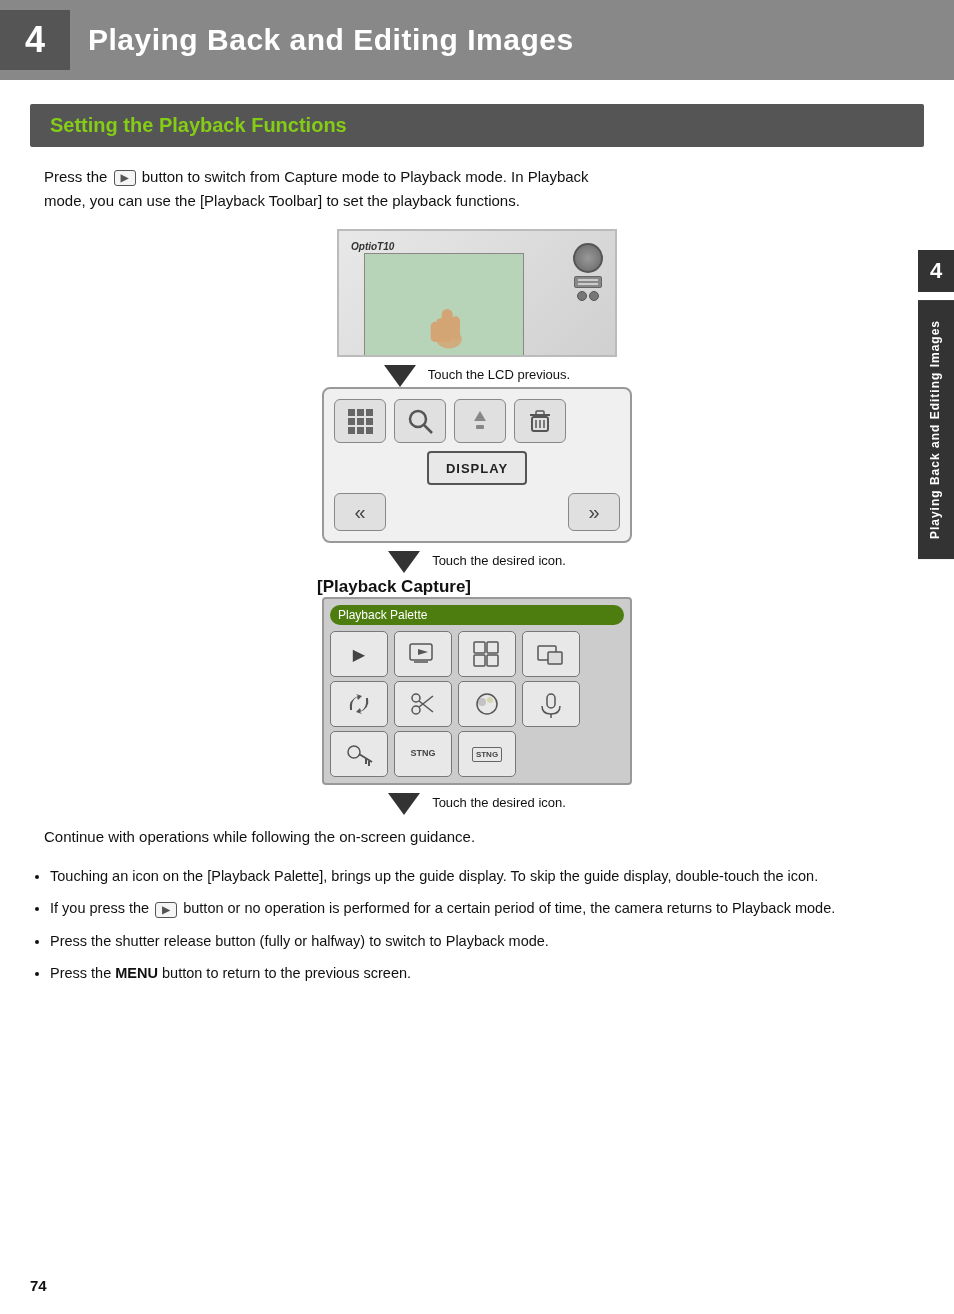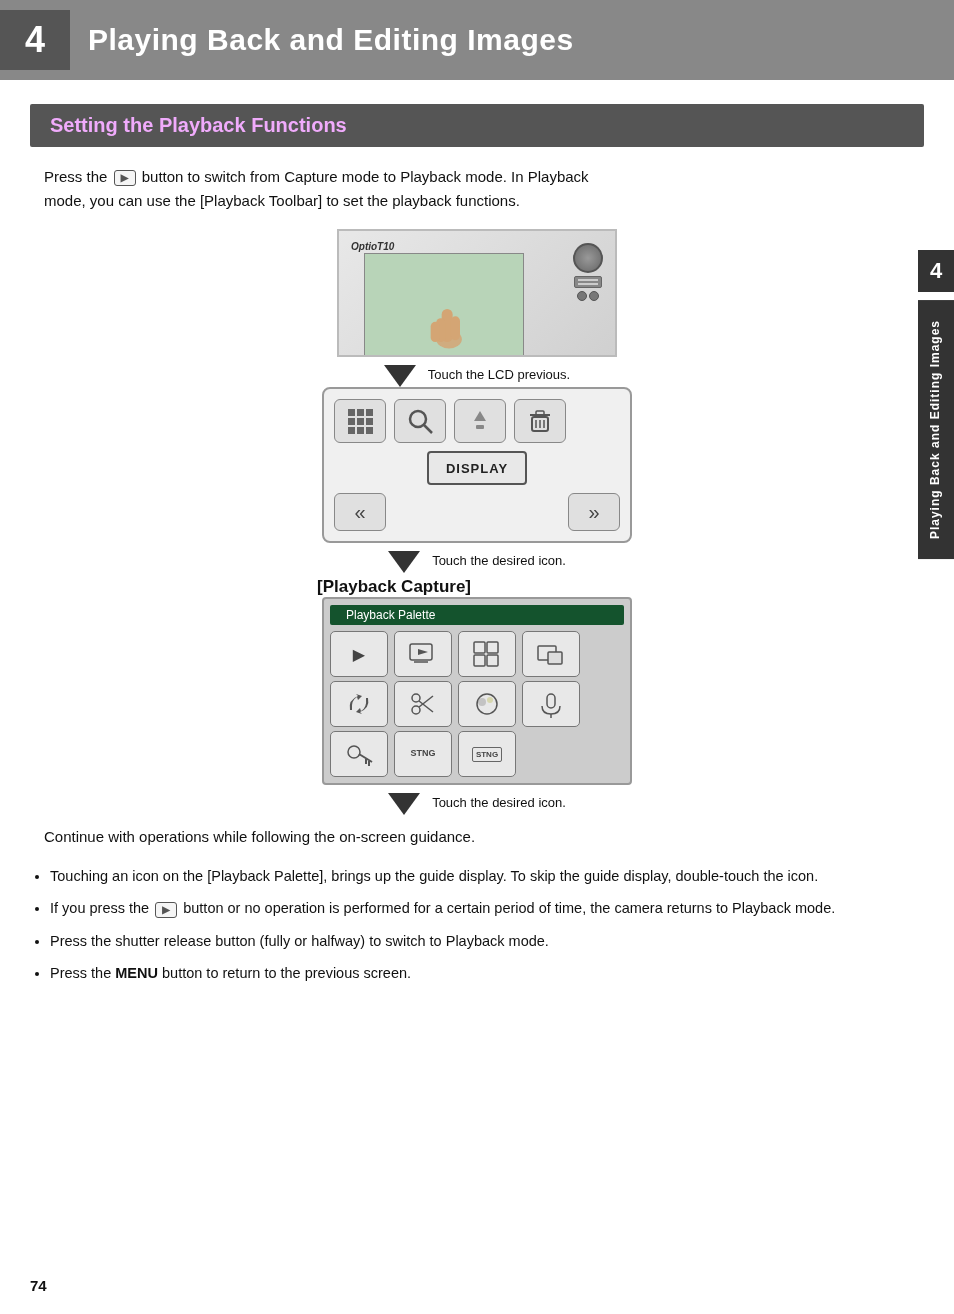--- a/index.html
+++ b/index.html
@@ -36,21 +36,21 @@
     .chapter-title {
       color: #fff;
       font-size: 30px;
       font-weight: bold;
       letter-spacing: 0.5px;
     }
 
     
     .section-header {
       background: #555;
-      color: #f0abfc;
+      color: #84cc16;
       font-size: 20px;
       font-weight: bold;
       padding: 10px 20px;
       margin: 24px 30px 18px 30px;
       border-radius: 2px;
     }
 
     
     .body-text {
       margin: 0 30px 16px 44px;
@@ -269,25 +269,25 @@
       border: 2px solid #999;
       border-radius: 4px;
       background: #ccc;
       padding: 6px;
       display: flex;
       flex-direction: column;
       gap: 4px;
     }
 
     .palette-title-bar {
-      background: #14532d;
+      background: #4d7c0f;
       color: #fff;
       font-size: 12px;
-      padding: 3px 16px;
-      border-radius: 2px;
+      padding: 3px 8px;
+      border-radius: 10px;
       margin-bottom: 2px;
     }
 
     .palette-row {
       display: flex;
       gap: 6px;
     }
 
     .pal-icon {
       width: 58px;

